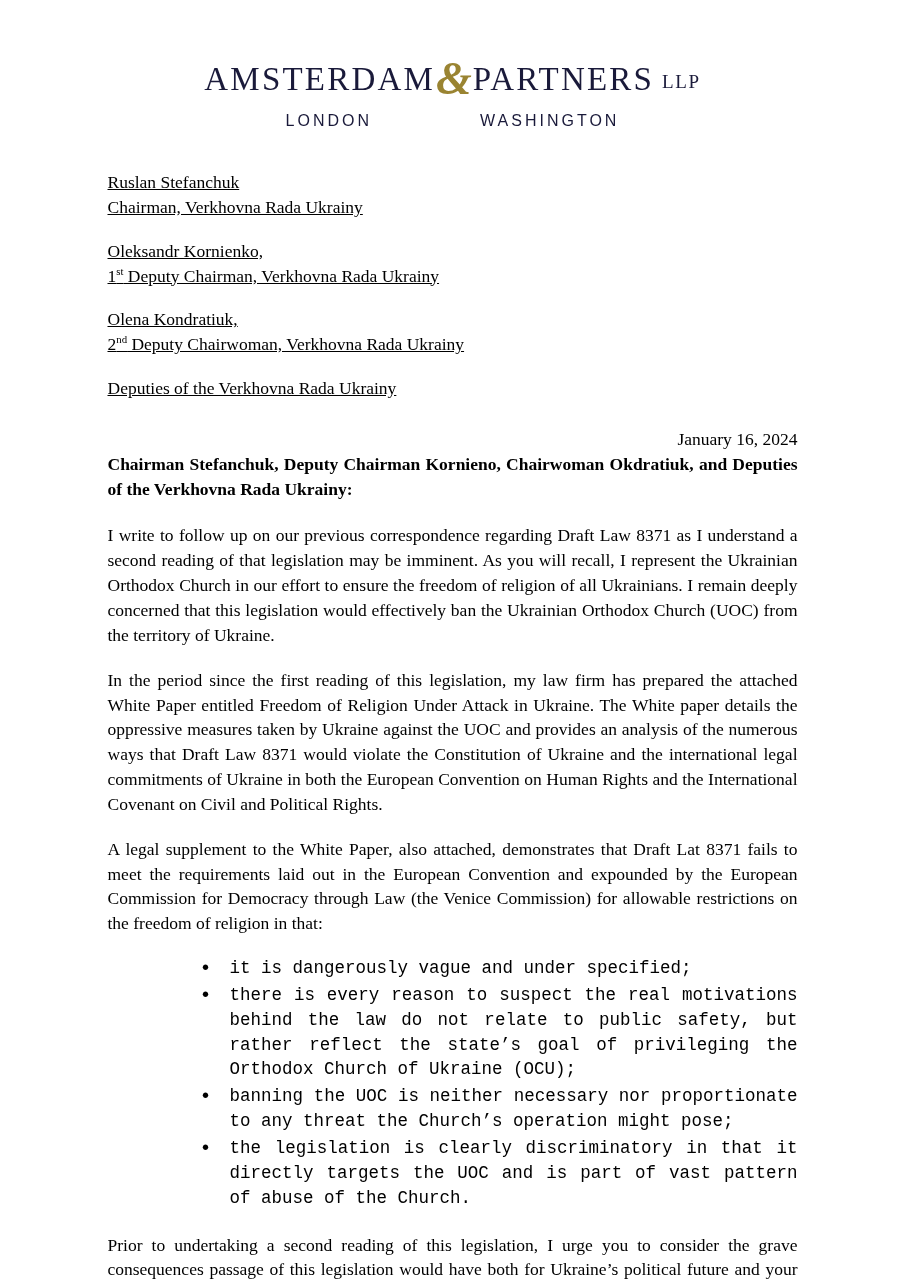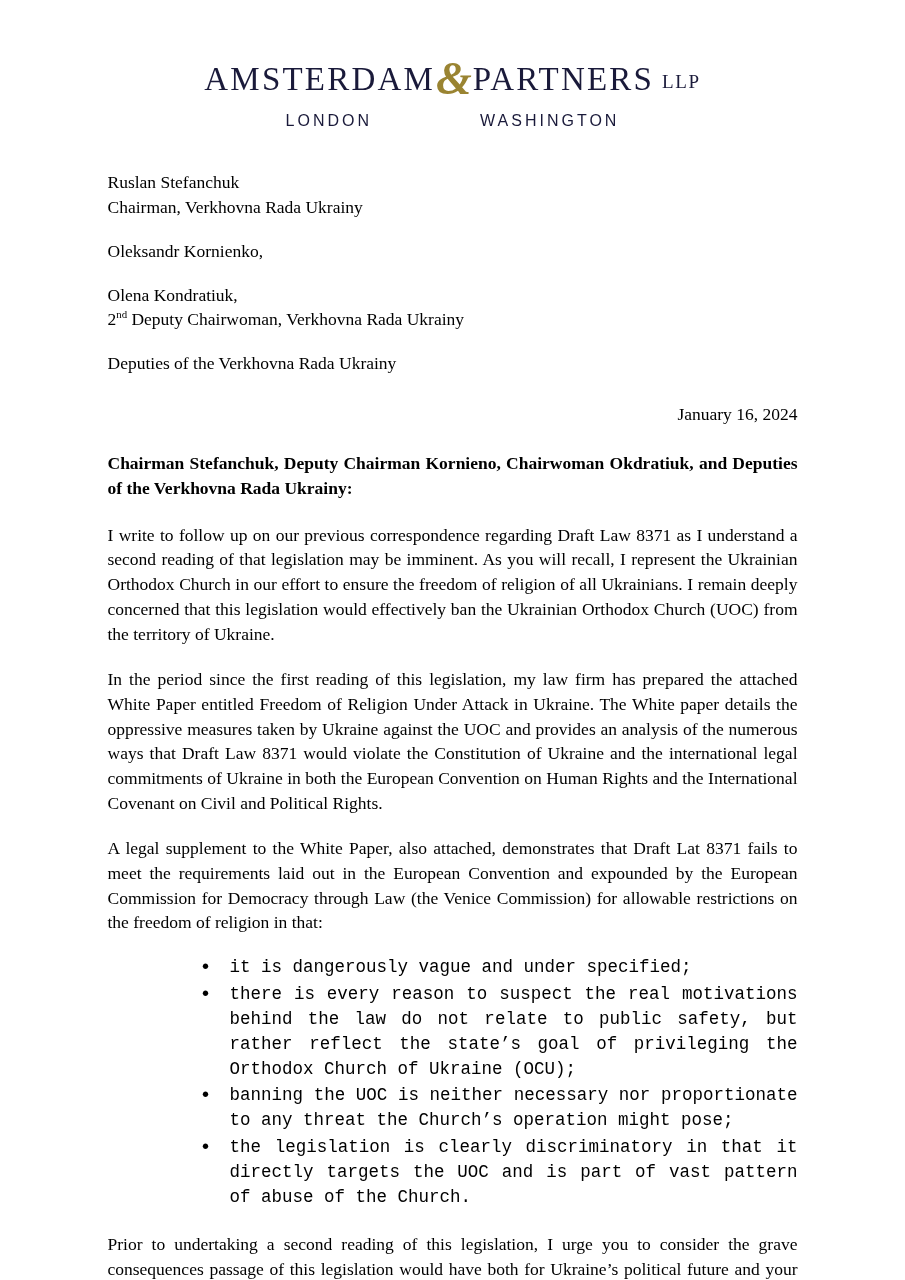--- a/index.html
+++ b/index.html
@@ -71,34 +71,34 @@
   
   .content {
     margin: 0 auto;
     width: 690px;
     padding-top: 40px;
     font-size: 17.5px;
     line-height: 1.42;
   }
   .addr-block {
     margin-bottom: 19px;
+    text-decoration: underline;
   }
   .addr-line {
     display: block;
     white-space: pre;
   }
   sup {
     font-size: 0.62em;
     vertical-align: super;
     line-height: 0;
   }
   .date-line {
     text-align: right;
     margin-top: 26px;
-    margin-bottom: 24px;
   }
   .salutation {
     font-weight: bold;
     text-align: justify;
     text-align-last: left;
     margin-bottom: 22px;
   }
   p.para {
     text-align: justify;
     margin: 0 0 20px 0;
@@ -146,20 +146,21 @@
 
   <div class="content">
 
     <div class="addr-block">
       <span class="addr-line">Ruslan Stefanchuk</span>
       <span class="addr-line">Chairman, Verkhovna Rada Ukrainy</span>
     </div>
 
     <div class="addr-block">
       <span class="addr-line">Oleksandr Kornienko,</span>
+      <span class="addr-line"><span>1</span><sup>st</sup><span> Deputy Chairman, Verkhovna Rada Ukrainy</span></span>
     </div>
 
     <div class="addr-block">
       <span class="addr-line">Olena Kondratiuk,</span>
       <span class="addr-line"><span>2</span><sup>nd</sup><span> Deputy Chairwoman, Verkhovna Rada Ukrainy</span></span>
     </div>
 
     <div class="addr-block">
       <span class="addr-line">Deputies of the Verkhovna Rada Ukrainy</span>
     </div>

